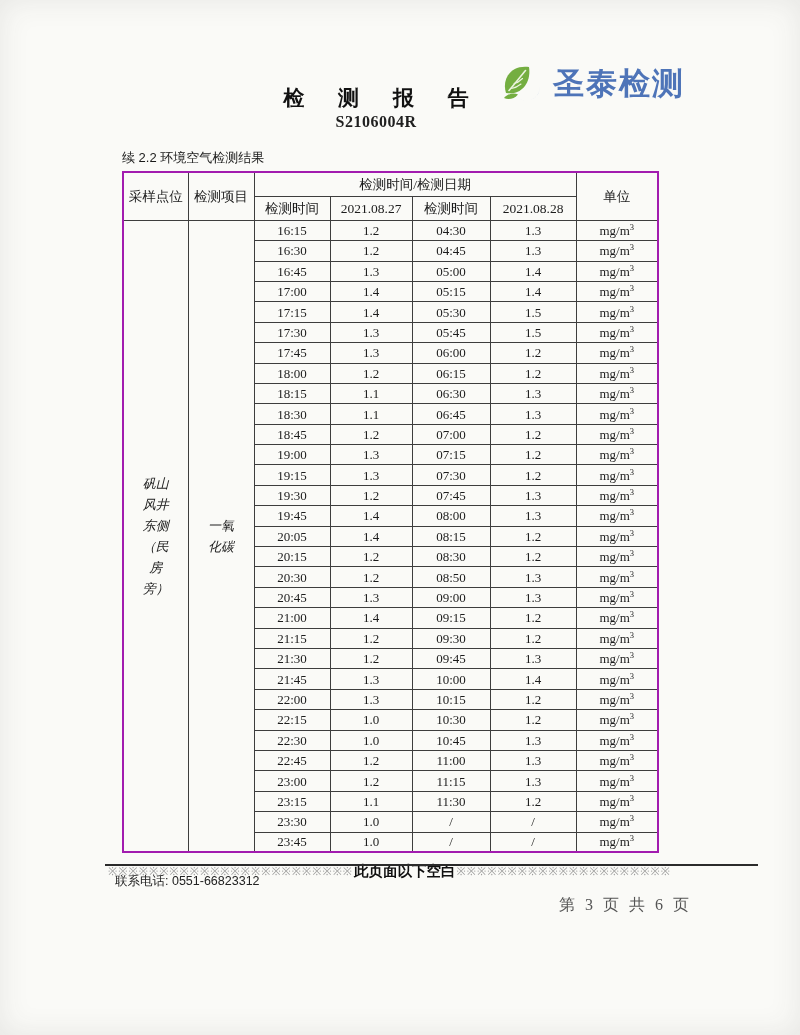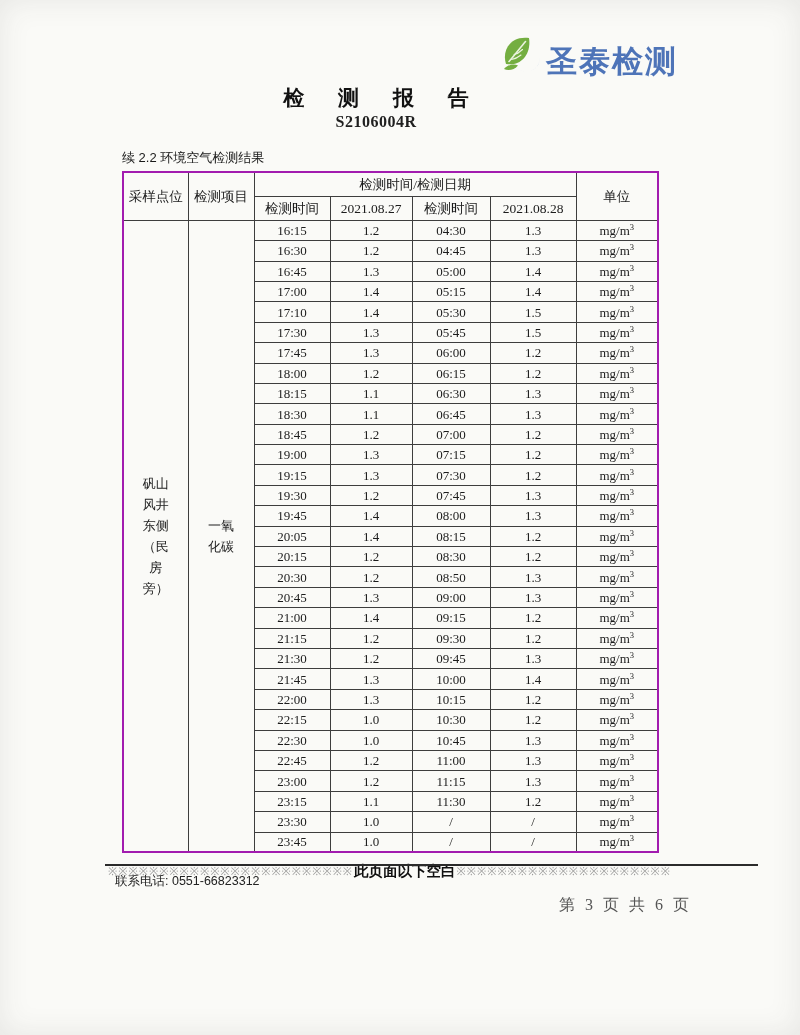--- a/index.html
+++ b/index.html
@@ -11,21 +11,21 @@
     color: #1f1f1f;
     overflow: hidden;
   }
   .scan-edge {
     position: absolute; inset: 0;
     box-shadow: inset 0 0 30px rgba(60,60,55,0.10);
     pointer-events: none;
   }
 
   
-  .logo { position: absolute; top: 31px; left: 498px; display: flex; align-items: flex-end; }
+  .logo { position: absolute; top: 60px; left: 498px; display: flex; align-items: center; gap: 7px; }
   .logo-icon { width: 48px; height: 46px; }
   .logo-text {
     font-size: 31px; font-weight: bold; color: #4e74b8;
     letter-spacing: 2px; line-height: 1;
   }
 
   
   .main { position: absolute; left: 122px; top: 0; width: 508px; }
   .title {
     margin-top: 84px; text-align: center;
@@ -50,20 +50,21 @@
     text-align: center; vertical-align: middle;
     font-weight: normal; color: #1c1c1c;
     overflow: hidden;
   }
   .results thead th { font-size: 13.5px; height: 24px; line-height: 1.15; }
   .results tbody td { font-size: 13px; height: 20.4px; line-height: 1; padding: 0 2px; }
   .results td sup { font-size: 8.5px; line-height: 0; }
   .merged-cell {
     font-size: 13px !important; line-height: 21px !important;
     padding: 0 17px !important;
+    font-style: italic;
   }
 
   
   .blank-marker {
     margin-top: 9px; width: 535px;
     display: flex; align-items: center; justify-content: center;
     white-space: nowrap;
   }
   .stars { color: #9a9a9a; font-size: 11px; letter-spacing: 1px; line-height: 1; }
   .blank-text { font-size: 14.5px; font-weight: bold; color: #101010; padding: 0 1px; }
@@ -149,21 +150,21 @@
     <td><span>mg/m</span><sup>3</sup></td>
   </tr>
         <tr>
     <td>17:00</td>
     <td>1.4</td>
     <td>05:15</td>
     <td>1.4</td>
     <td><span>mg/m</span><sup>3</sup></td>
   </tr>
         <tr>
-    <td>17:10</td>
+    <td>17:15</td>
     <td>1.4</td>
     <td>05:30</td>
     <td>1.5</td>
     <td><span>mg/m</span><sup>3</sup></td>
   </tr>
         <tr>
     <td>17:30</td>
     <td>1.3</td>
     <td>05:45</td>
     <td>1.5</td>

